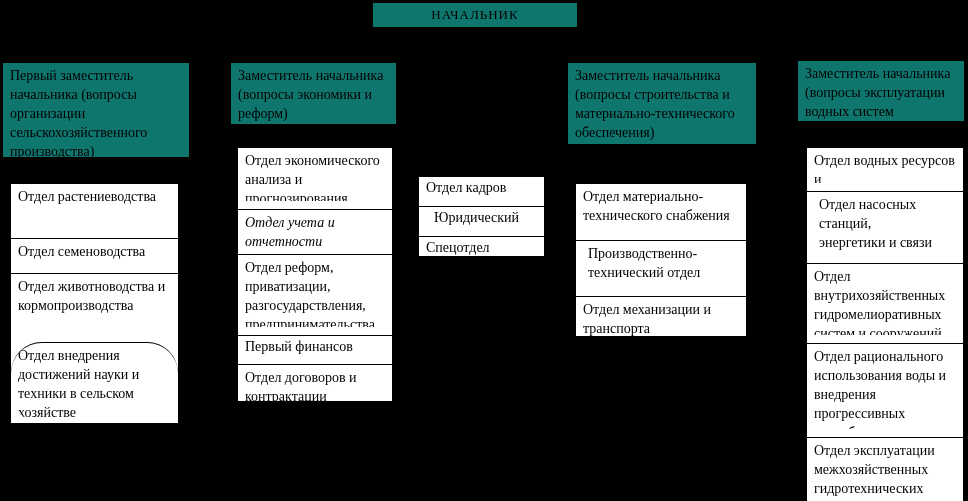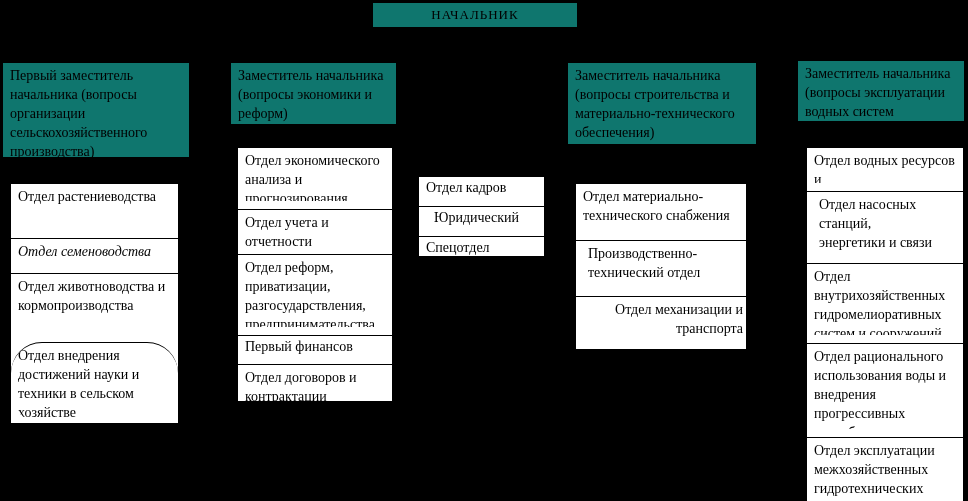--- a/index.html
+++ b/index.html
@@ -42,21 +42,21 @@
     <span class="txt">Первый заместитель
 начальника (вопросы
 организации
 сельскохозяйственного
 производства)</span>
   </div>
   <div class="table" style="left:10px; top:183px; width:169px;">
     <div class="row" style="height:46px;">
       <span class="txt">Отдел растениеводства</span>
     </div>
-    <div class="row" style="height:27px;font-style:italic;">
+    <div class="row" style="height:27px;">
       <span class="txt">Отдел семеноводства</span>
     </div>
     <div class="row" style="height:61px;">
       <span class="txt">Отдел животноводства и
 кормопроизводства</span>
     </div>
     <div class="row" style="height:81px;border-radius:31px;">
       <span class="txt">Отдел внедрения
 достижений науки и
 техники в сельском
@@ -68,21 +68,21 @@
     <span class="txt">Заместитель начальника
 (вопросы экономики и
 реформ)</span>
   </div>
   <div class="table" style="left:237px; top:147px; width:156px;">
     <div class="row" style="height:53px;">
       <span class="txt">Отдел экономического
 анализа и
 прогнозирования</span>
     </div>
-    <div class="row" style="height:37px;">
+    <div class="row" style="height:37px;font-style:italic;">
       <span class="txt">Отдел учета и отчетности</span>
     </div>
     <div class="row" style="height:73px;">
       <span class="txt">Отдел реформ,
 приватизации,
 разгосударствления,
 предпринимательства</span>
     </div>
     <div class="row tight" style="height:21px;">
       <span class="txt">Первый финансов</span>
@@ -113,21 +113,21 @@
   </div>
   <div class="table" style="left:575px; top:183px; width:172px;font-family:Liberation Serif, serif;">
     <div class="row" style="height:48px;">
       <span class="txt">Отдел материально-
 технического снабжения</span>
     </div>
     <div class="row indent" style="height:48px;">
       <span class="txt">Производственно-
 технический отдел</span>
     </div>
-    <div class="row" style="height:53px;text-align:right;">
+    <div class="row" style="height:40px;">
       <span class="txt">Отдел механизации и
 транспорта</span>
     </div>
   </div>
 
   <div class="box" style="left:797px; top:60px; width:168px; height:62px;">
     <span class="txt">Заместитель начальника
 (вопросы эксплуатации
 водных систем</span>
   </div>

